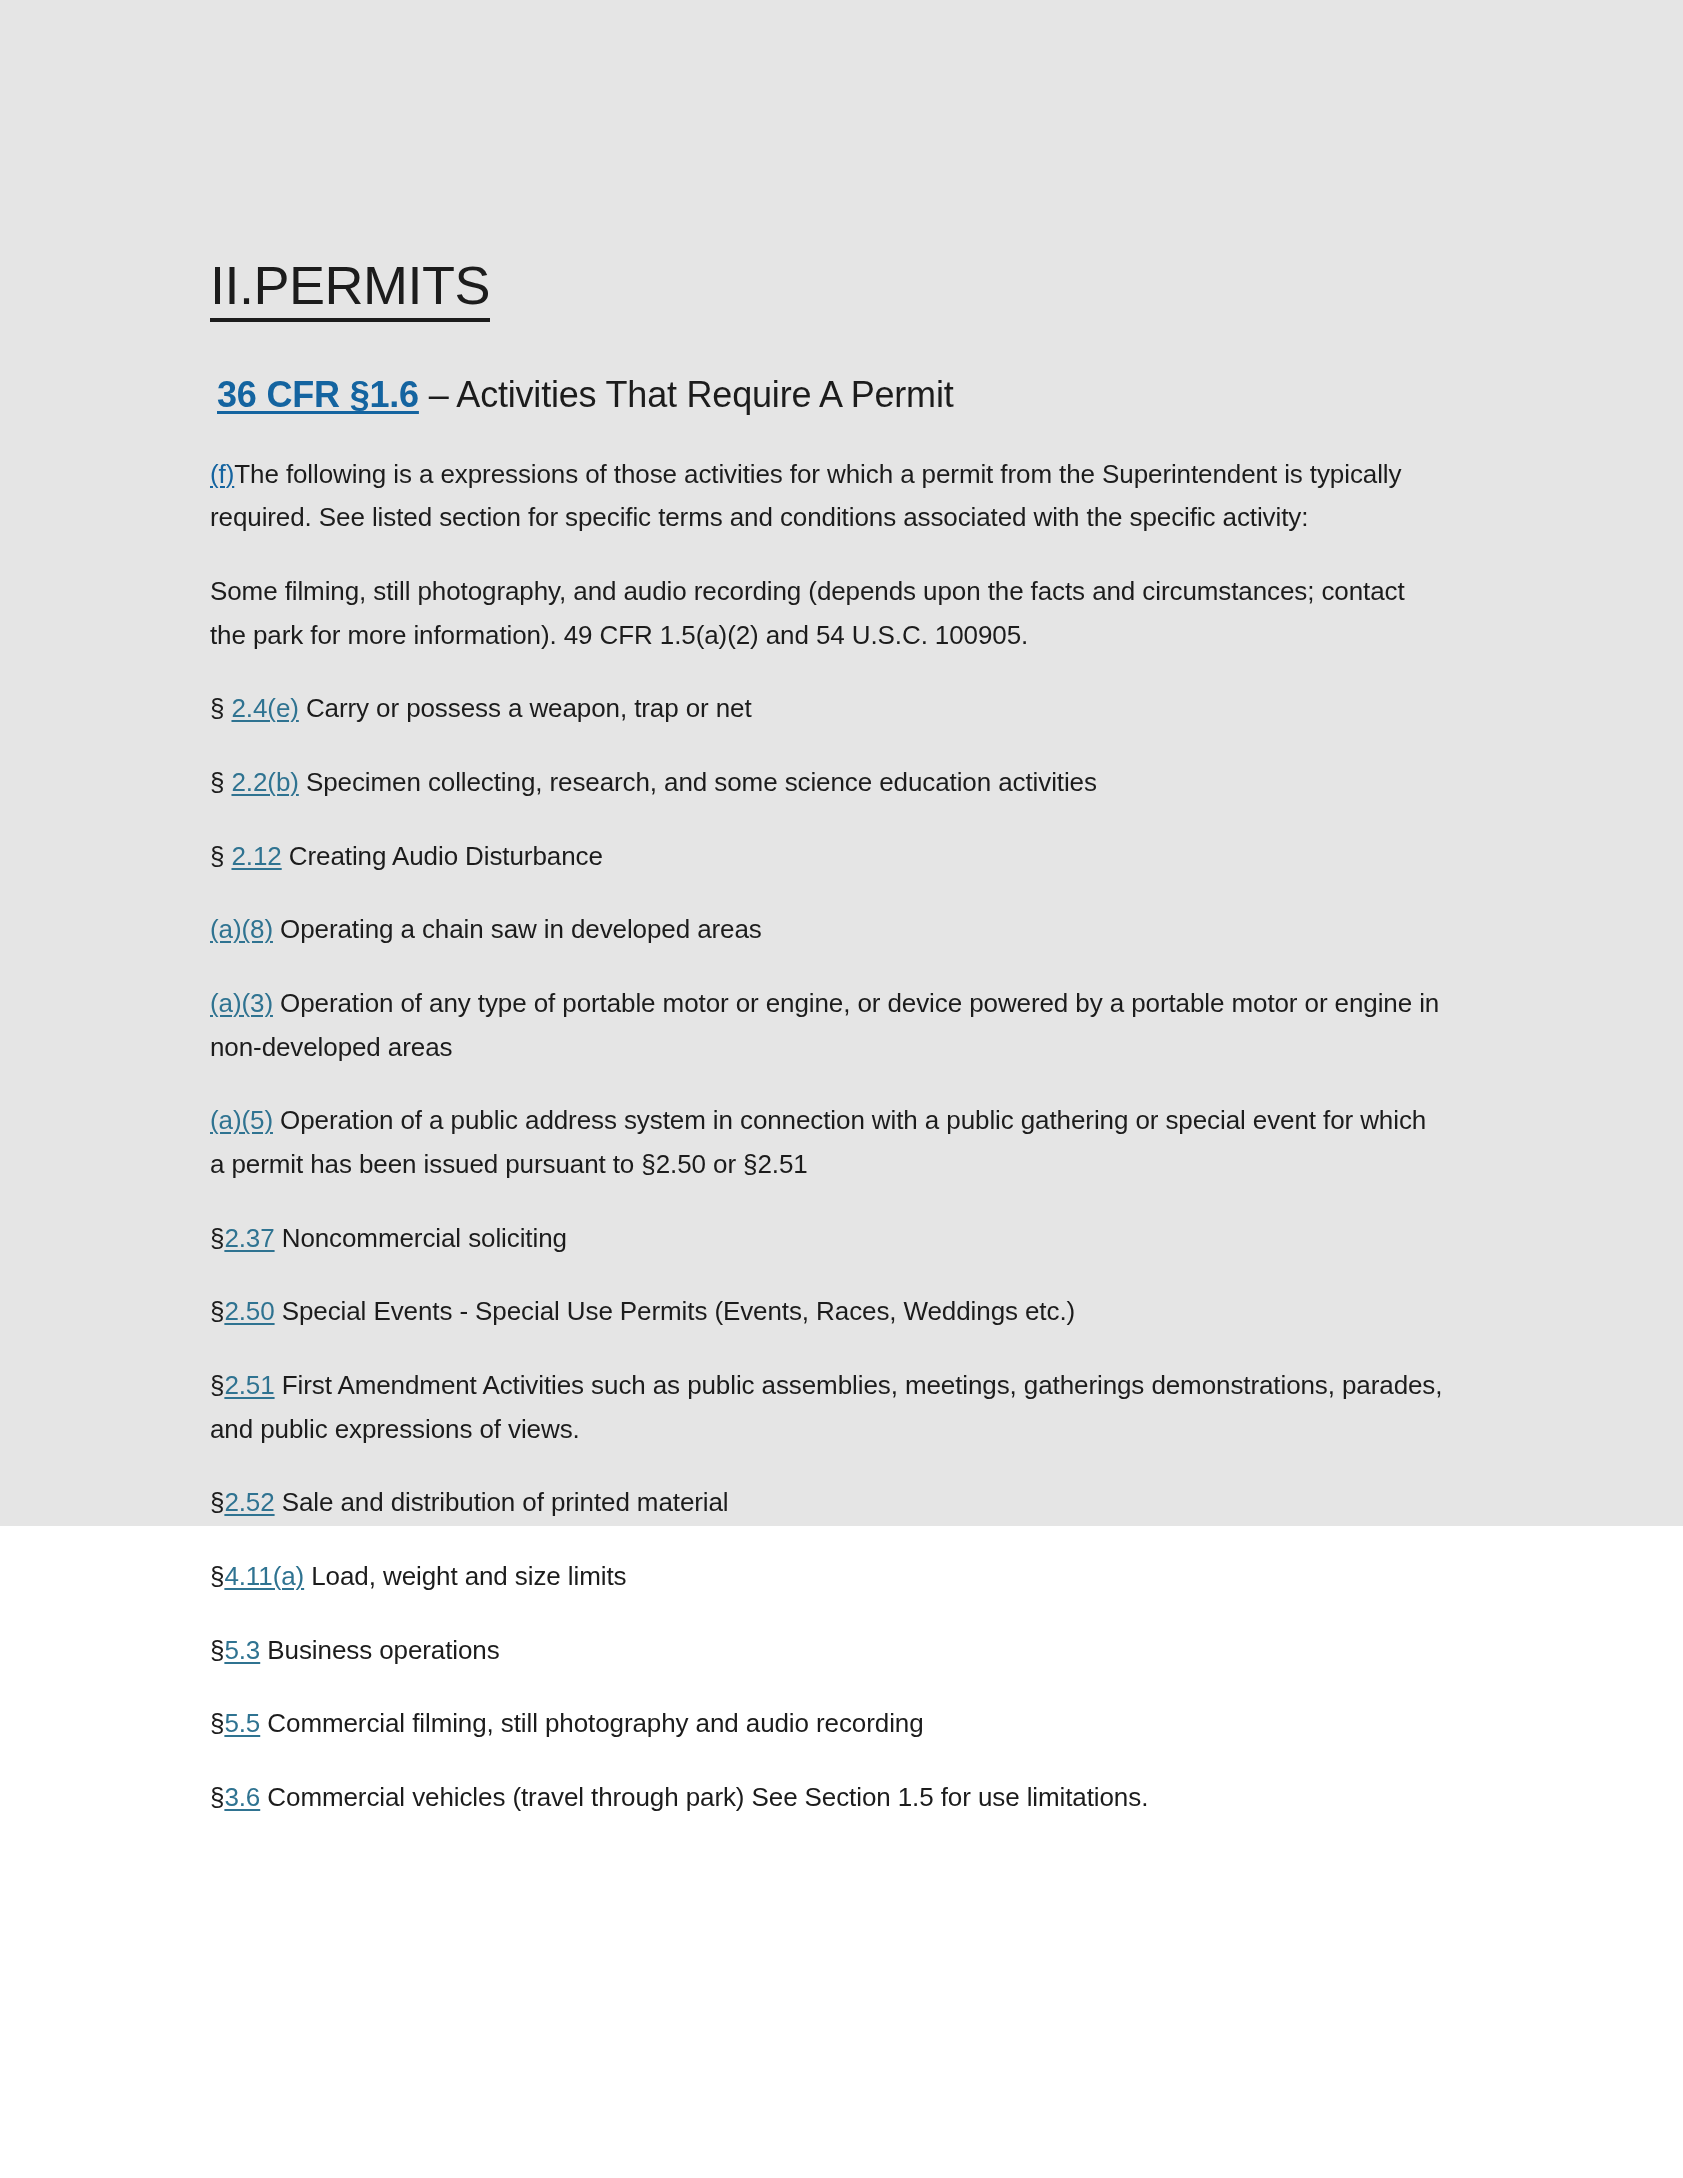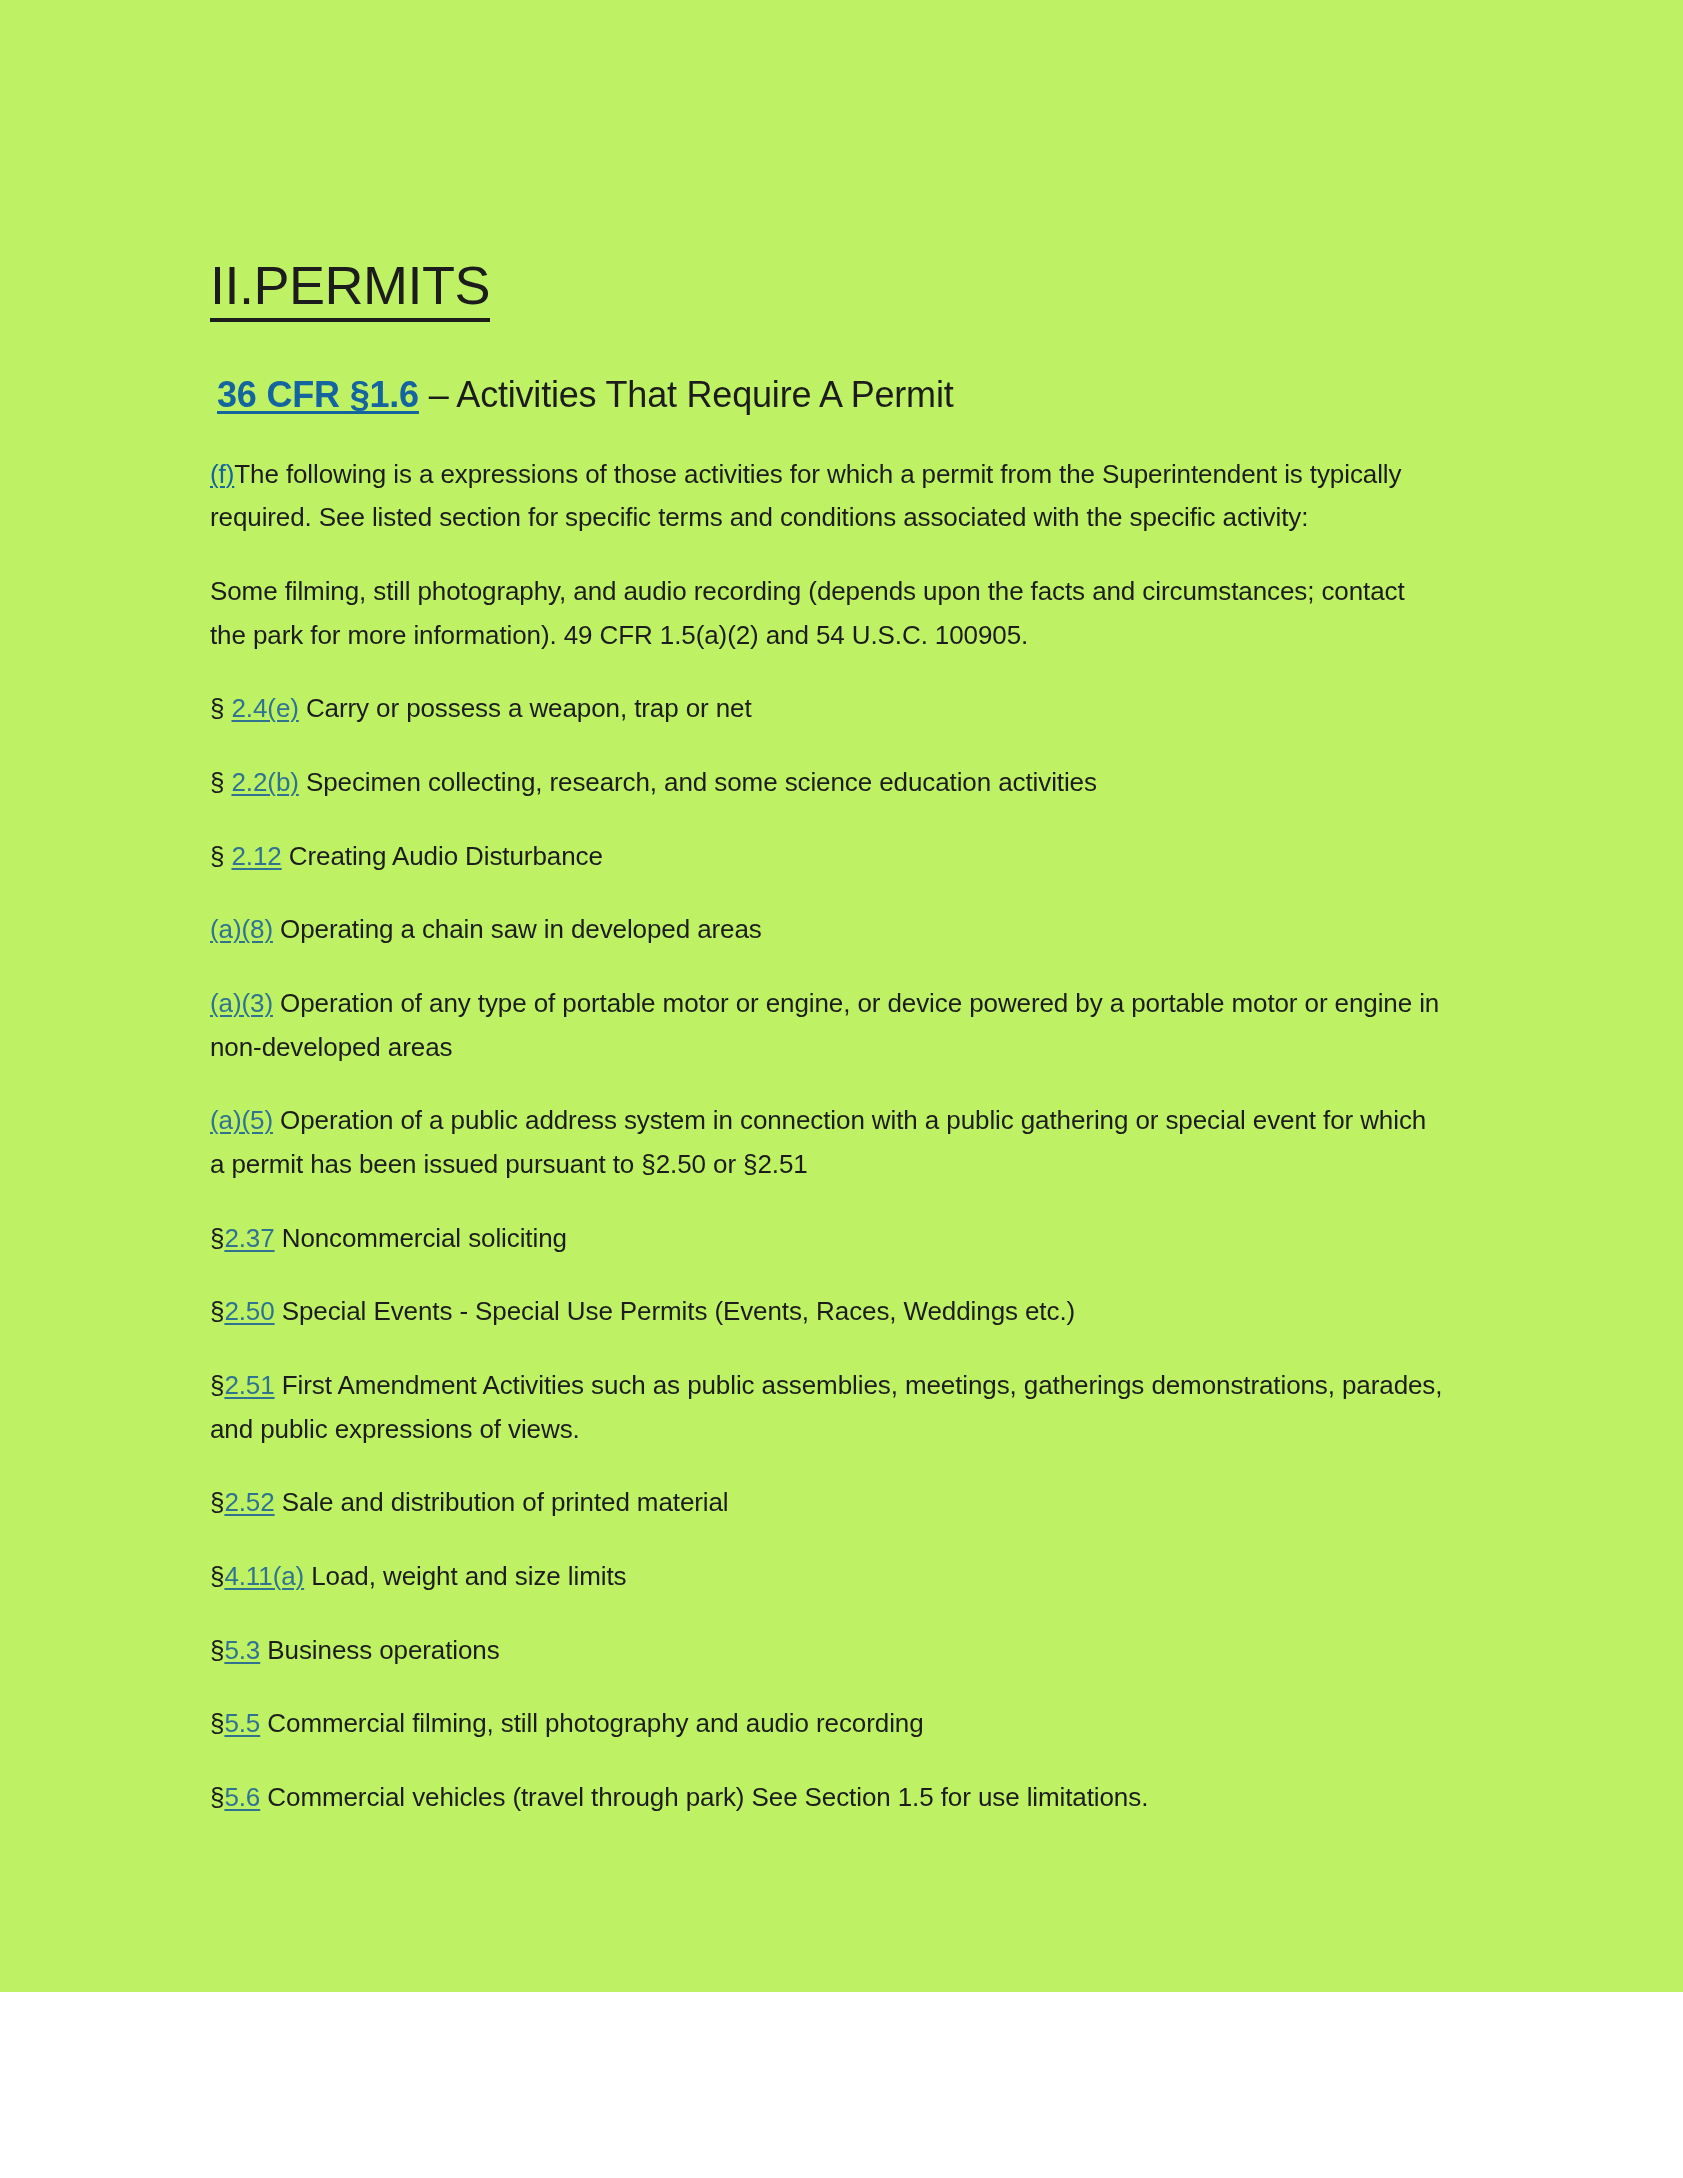--- a/index.html
+++ b/index.html
@@ -11,22 +11,22 @@
     width: 1683px;
     height: 2178px;
     font-family: "Liberation Sans", sans-serif;
     color: #1a1a1a;
     -webkit-font-smoothing: antialiased;
   }
 
   .page {
     position: relative;
     width: 1683px;
-    height: 1992px;
-    background: #bef264;
+    height: 1526px;
+    background: #e5e5e5;
     box-sizing: border-box;
   }
 
   .content {
     position: absolute;
     left: 210px;
     top: 257px;
     width: 1233px;
   }
 
@@ -120,17 +120,17 @@
     <p class="para"><span class="sect-sym">§</span><a class="lnk" href="#">2.51</a><span> First Amendment Activities such as public assemblies, meetings, gatherings demonstrations, parades, and public expressions of views.</span></p>
 
     <p class="para"><span class="sect-sym">§</span><a class="lnk" href="#">2.52</a><span> Sale and distribution of printed material</span></p>
 
     <p class="para"><span class="sect-sym">§</span><a class="lnk" href="#">4.11(a)</a><span> Load, weight and size limits</span></p>
 
     <p class="para"><span class="sect-sym">§</span><a class="lnk" href="#">5.3</a><span> Business operations</span></p>
 
     <p class="para"><span class="sect-sym">§</span><a class="lnk" href="#">5.5</a><span> Commercial filming, still photography and audio recording</span></p>
 
-    <p class="para"><span class="sect-sym">§</span><a class="lnk" href="#">5.6</a><span> Commercial vehicles (travel through park) See Section 1.5 for use limitations.</span></p>
+    <p class="para"><span class="sect-sym">§</span><a class="lnk" href="#">3.6</a><span> Commercial vehicles (travel through park) See Section 1.5 for use limitations.</span></p>
 
   </div>
 </div>
 
 
 </body></html>

